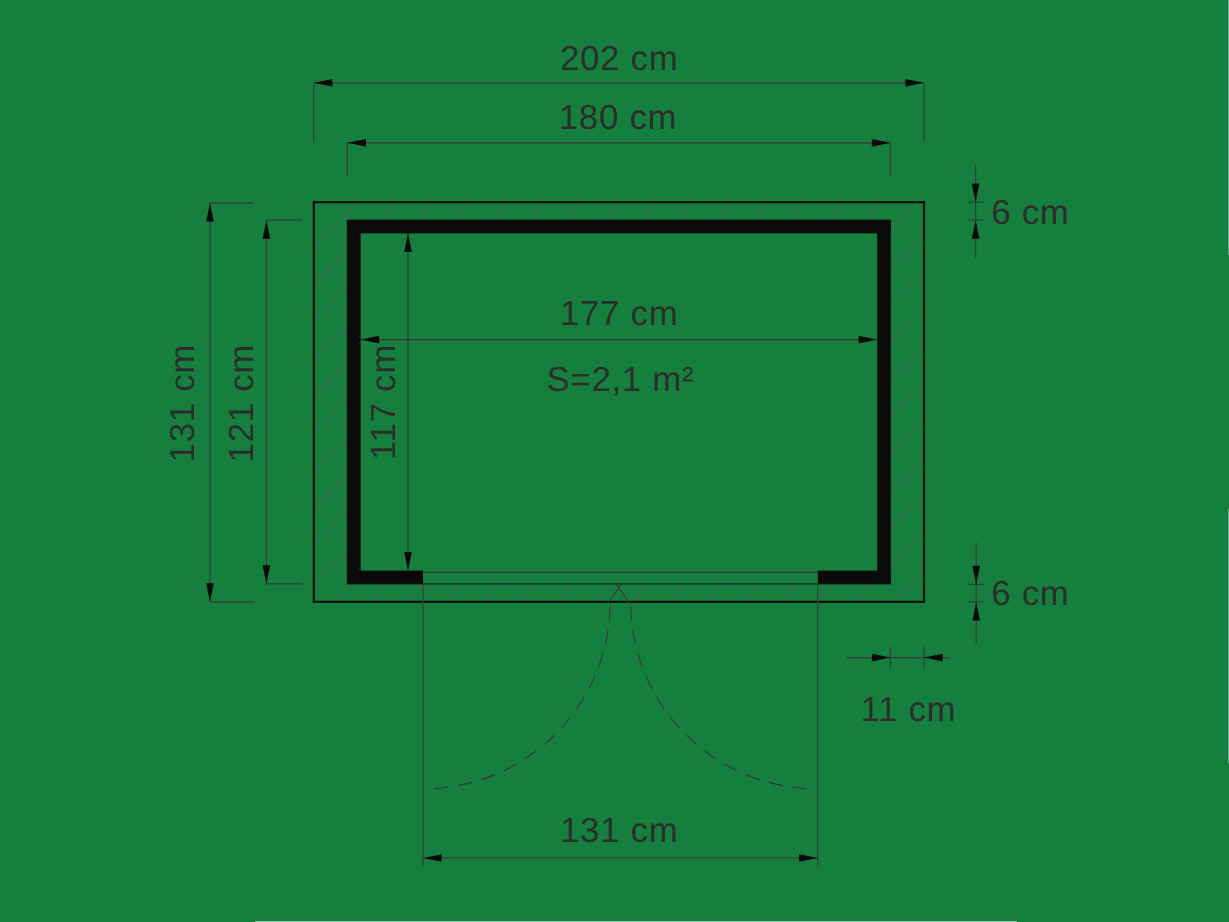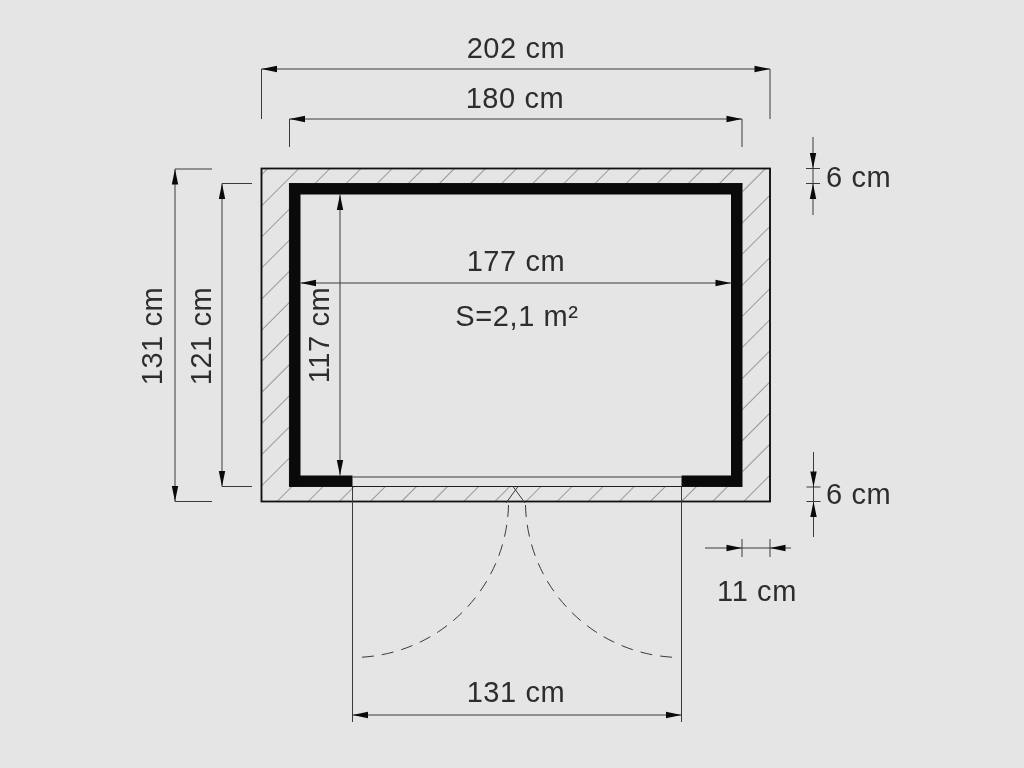--- a/index.html
+++ b/index.html
@@ -4,21 +4,21 @@
 <style>
   html, body {
     margin: 0;
     padding: 0;
     background: #ffffff;
   }
   .canvas {
     position: relative;
     width: 1024px;
     height: 768px;
-    background: #e5e5e5;
+    background: #15803d;
     font-family: "Liberation Sans", sans-serif;
     overflow: hidden;
   }
   svg { display: block; }
   .dim-text {
     font-family: "Liberation Sans", sans-serif;
     font-size: 29px;
     letter-spacing: 0.6px;
     fill: #2d2d2d;
     font-weight: 400;

